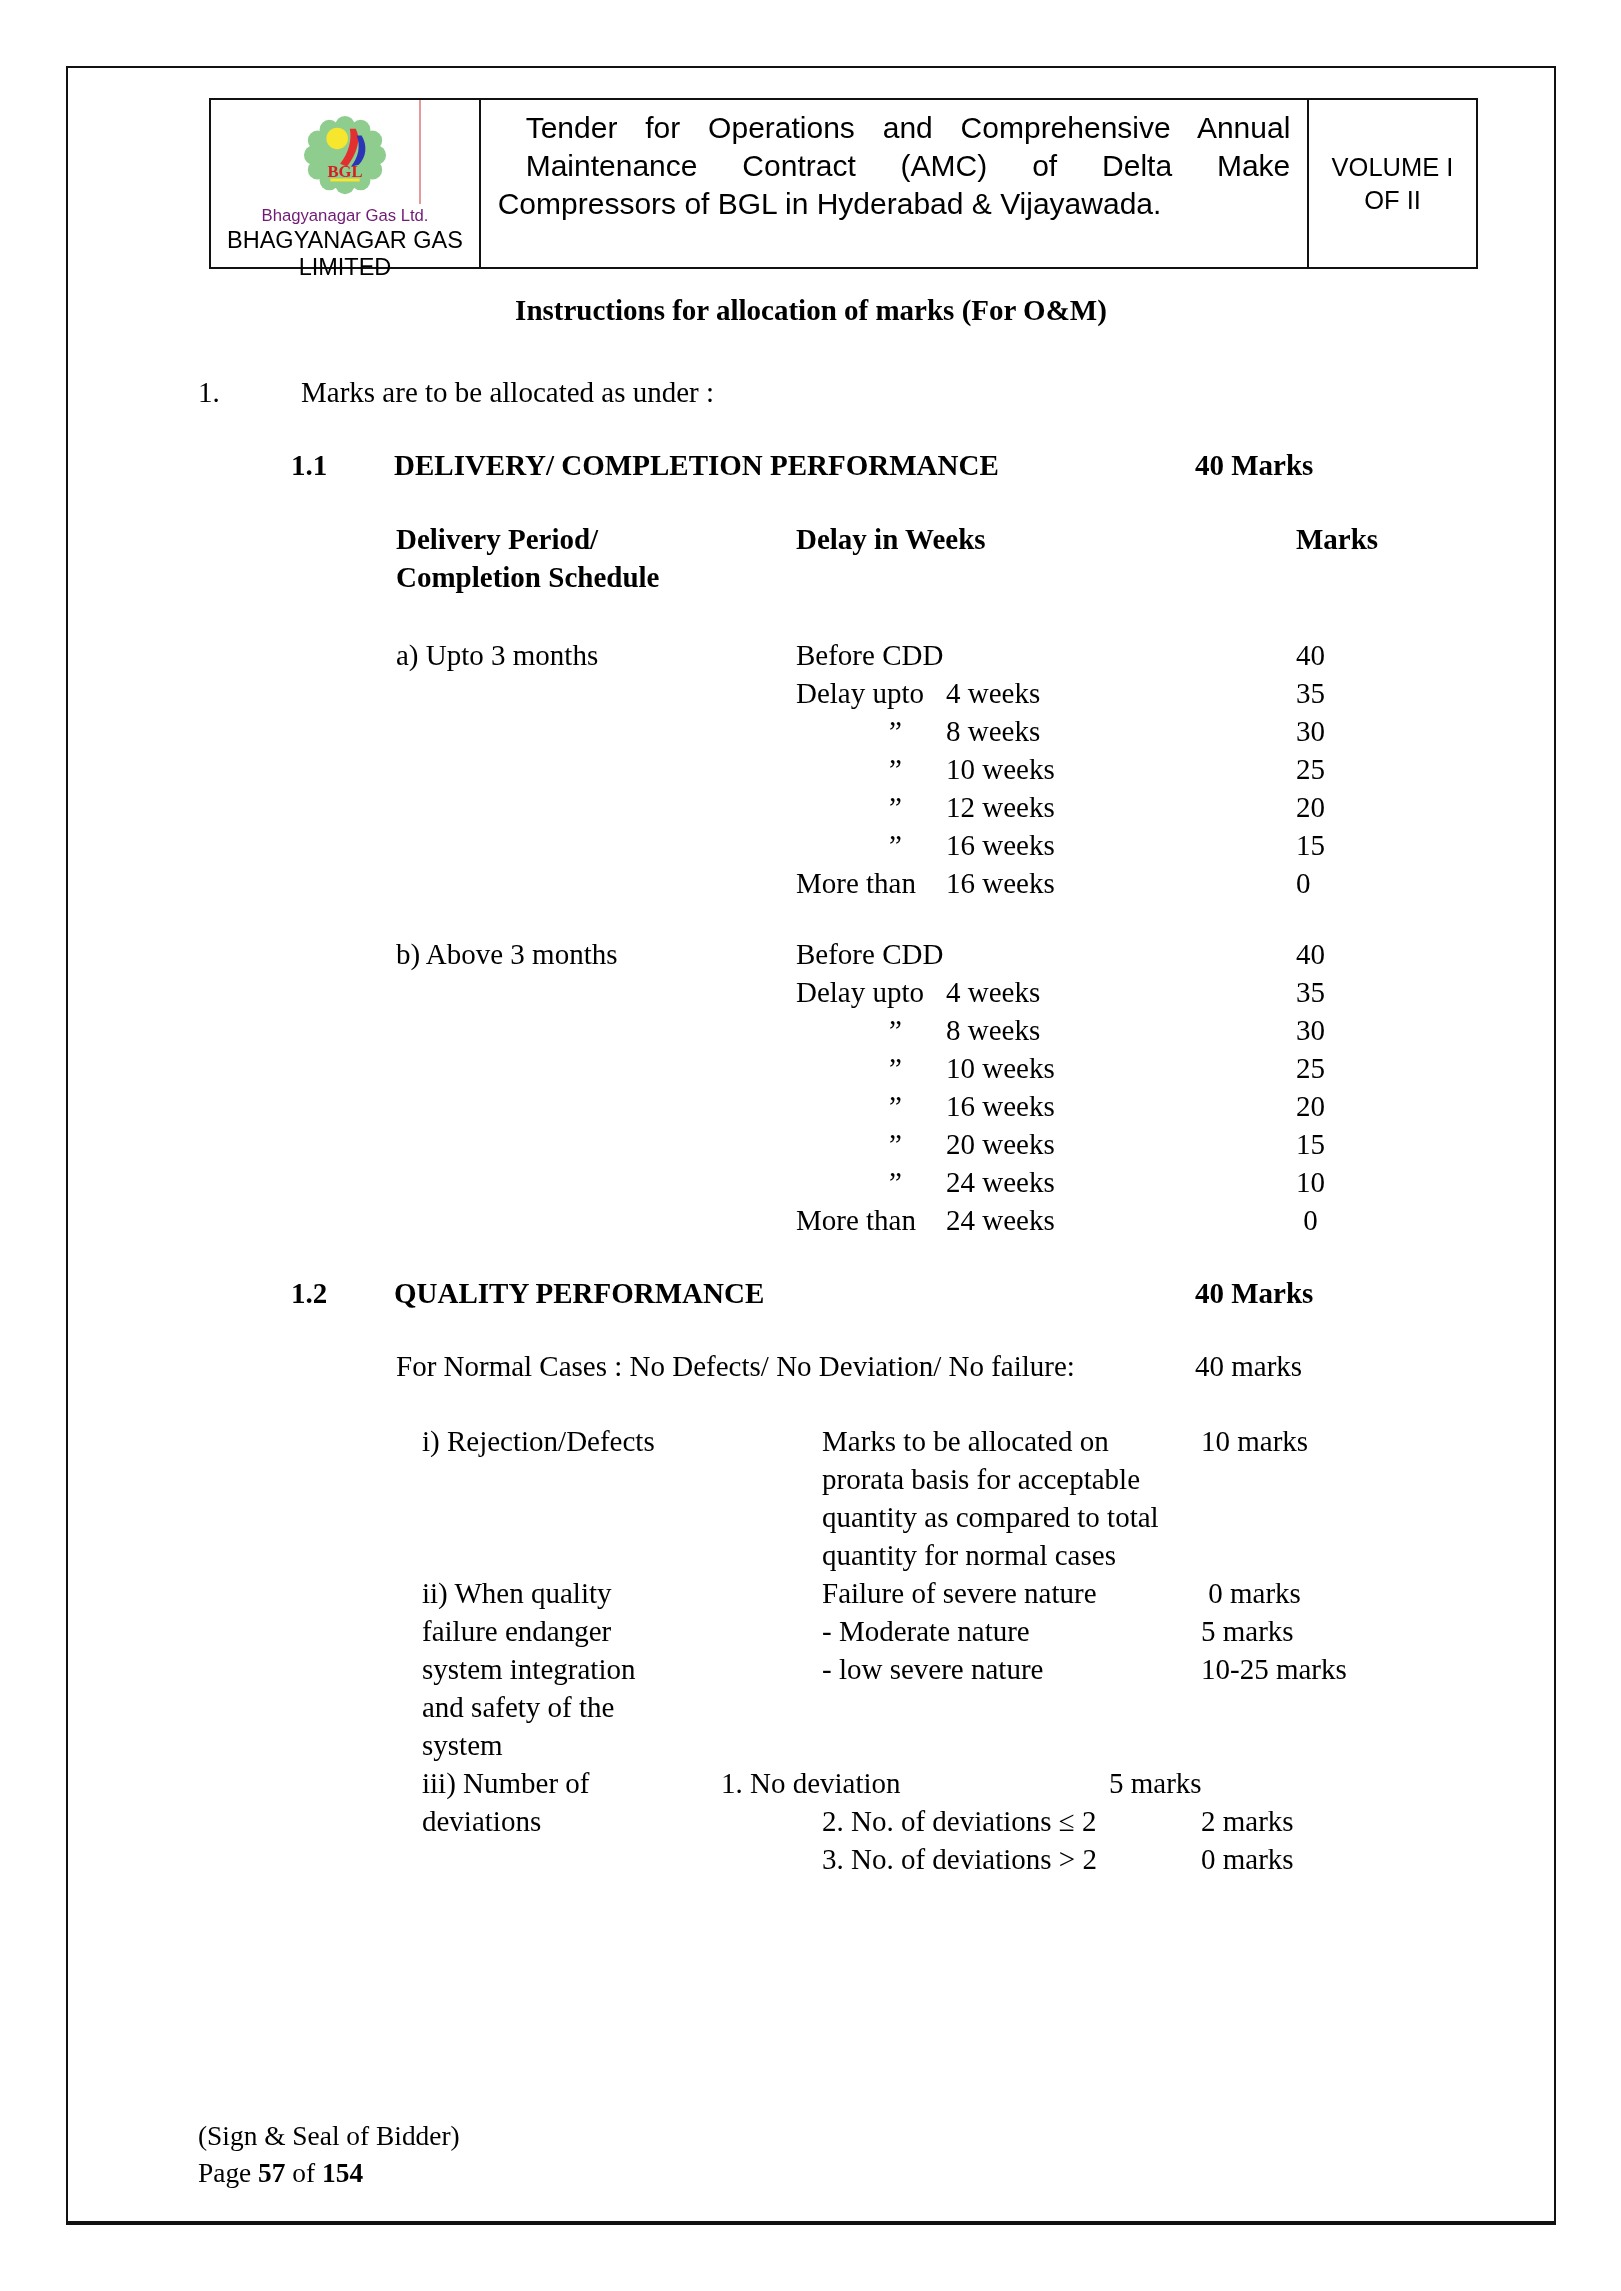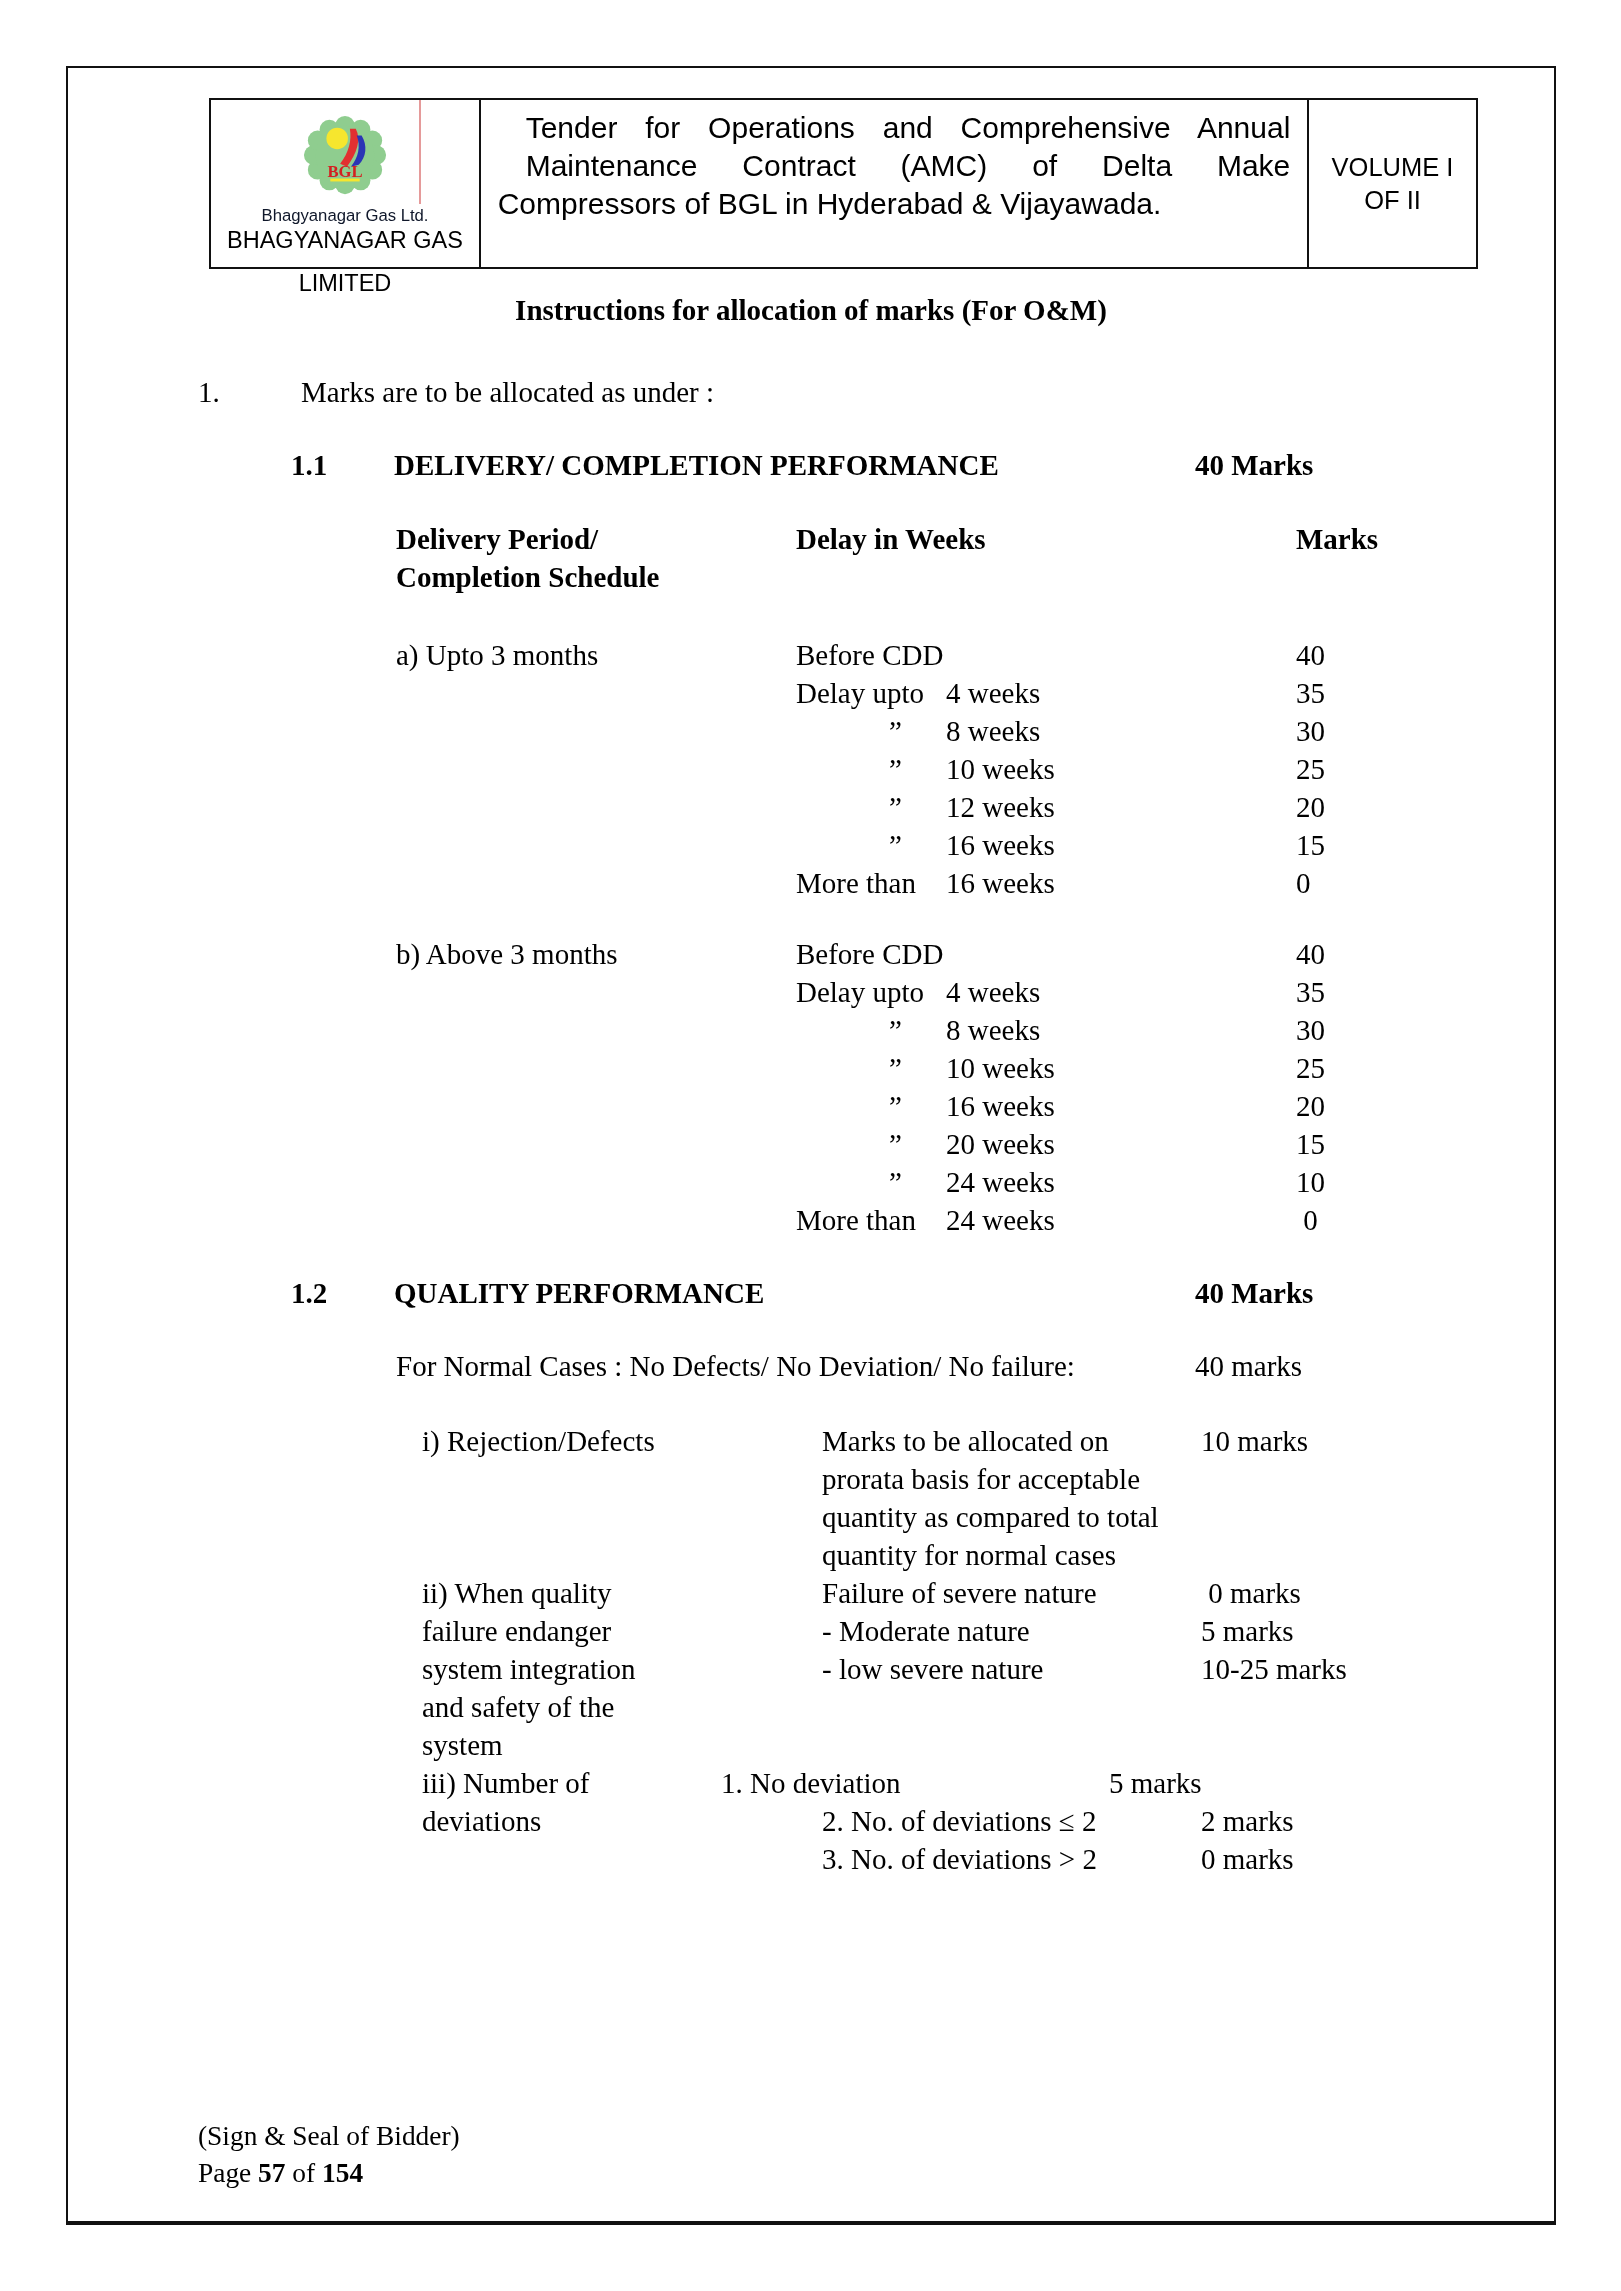--- a/index.html
+++ b/index.html
@@ -10,21 +10,21 @@
     box-sizing:border-box;background:#fff;
   }
   
   .hdr-table{
     position:absolute;left:141px;top:30px;width:1269px;height:171px;
     display:flex;border:2px solid #111;box-sizing:border-box;
     font-family:"Liberation Sans",sans-serif;
   }
   .logo-cell{width:268px;box-sizing:border-box;position:relative;text-align:center;padding-top:14px;}
   .red-line{position:absolute;left:208px;top:0;width:2px;height:104px;background:#e59a9a;}
-  .logo-sub{color:#0f172a;font-size:16.7px;line-height:17.6px;margin-top:1px;}
+  .logo-sub{color:#701a75;font-size:16.7px;line-height:17.6px;margin-top:1px;}
   .logo-company{color:#000;font-size:23.5px;line-height:26.5px;margin-top:2.9px;letter-spacing:0px;}
   .title-cell{width:830px;box-sizing:border-box;border-left:2px solid #111;border-right:2px solid #111;
     padding:8.8px 16.7px 0 16.7px;font-size:30px;line-height:38px;color:#000;}
   .jline{text-align:justify;text-align-last:justify;margin-left:28px;}
   .lline{text-align:left;}
   .cline{text-align:center;}
   .vol-cell{flex:1;display:flex;flex-direction:column;justify-content:center;align-items:center;
     font-size:25.5px;line-height:33px;}
   .doc-title{margin-top:21.6px;text-align:center;font-weight:bold;font-size:29px;line-height:38px;}
   .intro-row{margin-top:44px;padding-left:130px;display:grid;grid-template-columns:103px auto;
@@ -83,21 +83,21 @@
           <circle cx="46" cy="42" r="30"></circle>
         </g>
         <circle cx="38" cy="25" r="11" fill="#f6e62e"></circle>
         <path d="M57,15 C63,26 58,40 48,54 L41,51 C50,39 53,27 51,15 Z" fill="#e23030"></path>
         <path d="M63,22 C69,32 68,44 60,52 L52,54 C60,44 62,33 58,22 Z" fill="#2b35b5"></path>
         <text x="46" y="64" font-family="Liberation Serif,serif" font-weight="bold" font-size="17" fill="#d42020" text-anchor="middle">BGL</text>
         <rect x="31" y="66" width="30" height="3" fill="#f6e62e"></rect>
       </svg>
       <div class="logo-sub">Bhagyanagar Gas Ltd.</div>
       <div class="logo-company">BHAGYANAGAR GAS</div>
-      <div class="logo-company" style="margin-top:16px;">LIMITED</div>
+      <div class="logo-company" style="margin-top:0;">LIMITED</div>
       <div class="red-line"></div>
     </div>
     <div class="title-cell">
       <div class="jline">Tender for Operations and Comprehensive Annual</div>
       <div class="jline">Maintenance Contract (AMC) of Delta Make</div>
       <div class="lline">Compressors of BGL in Hyderabad &amp; Vijayawada.</div>
     </div>
     <div class="vol-cell">
       <div>VOLUME I</div>
       <div>OF II</div>

